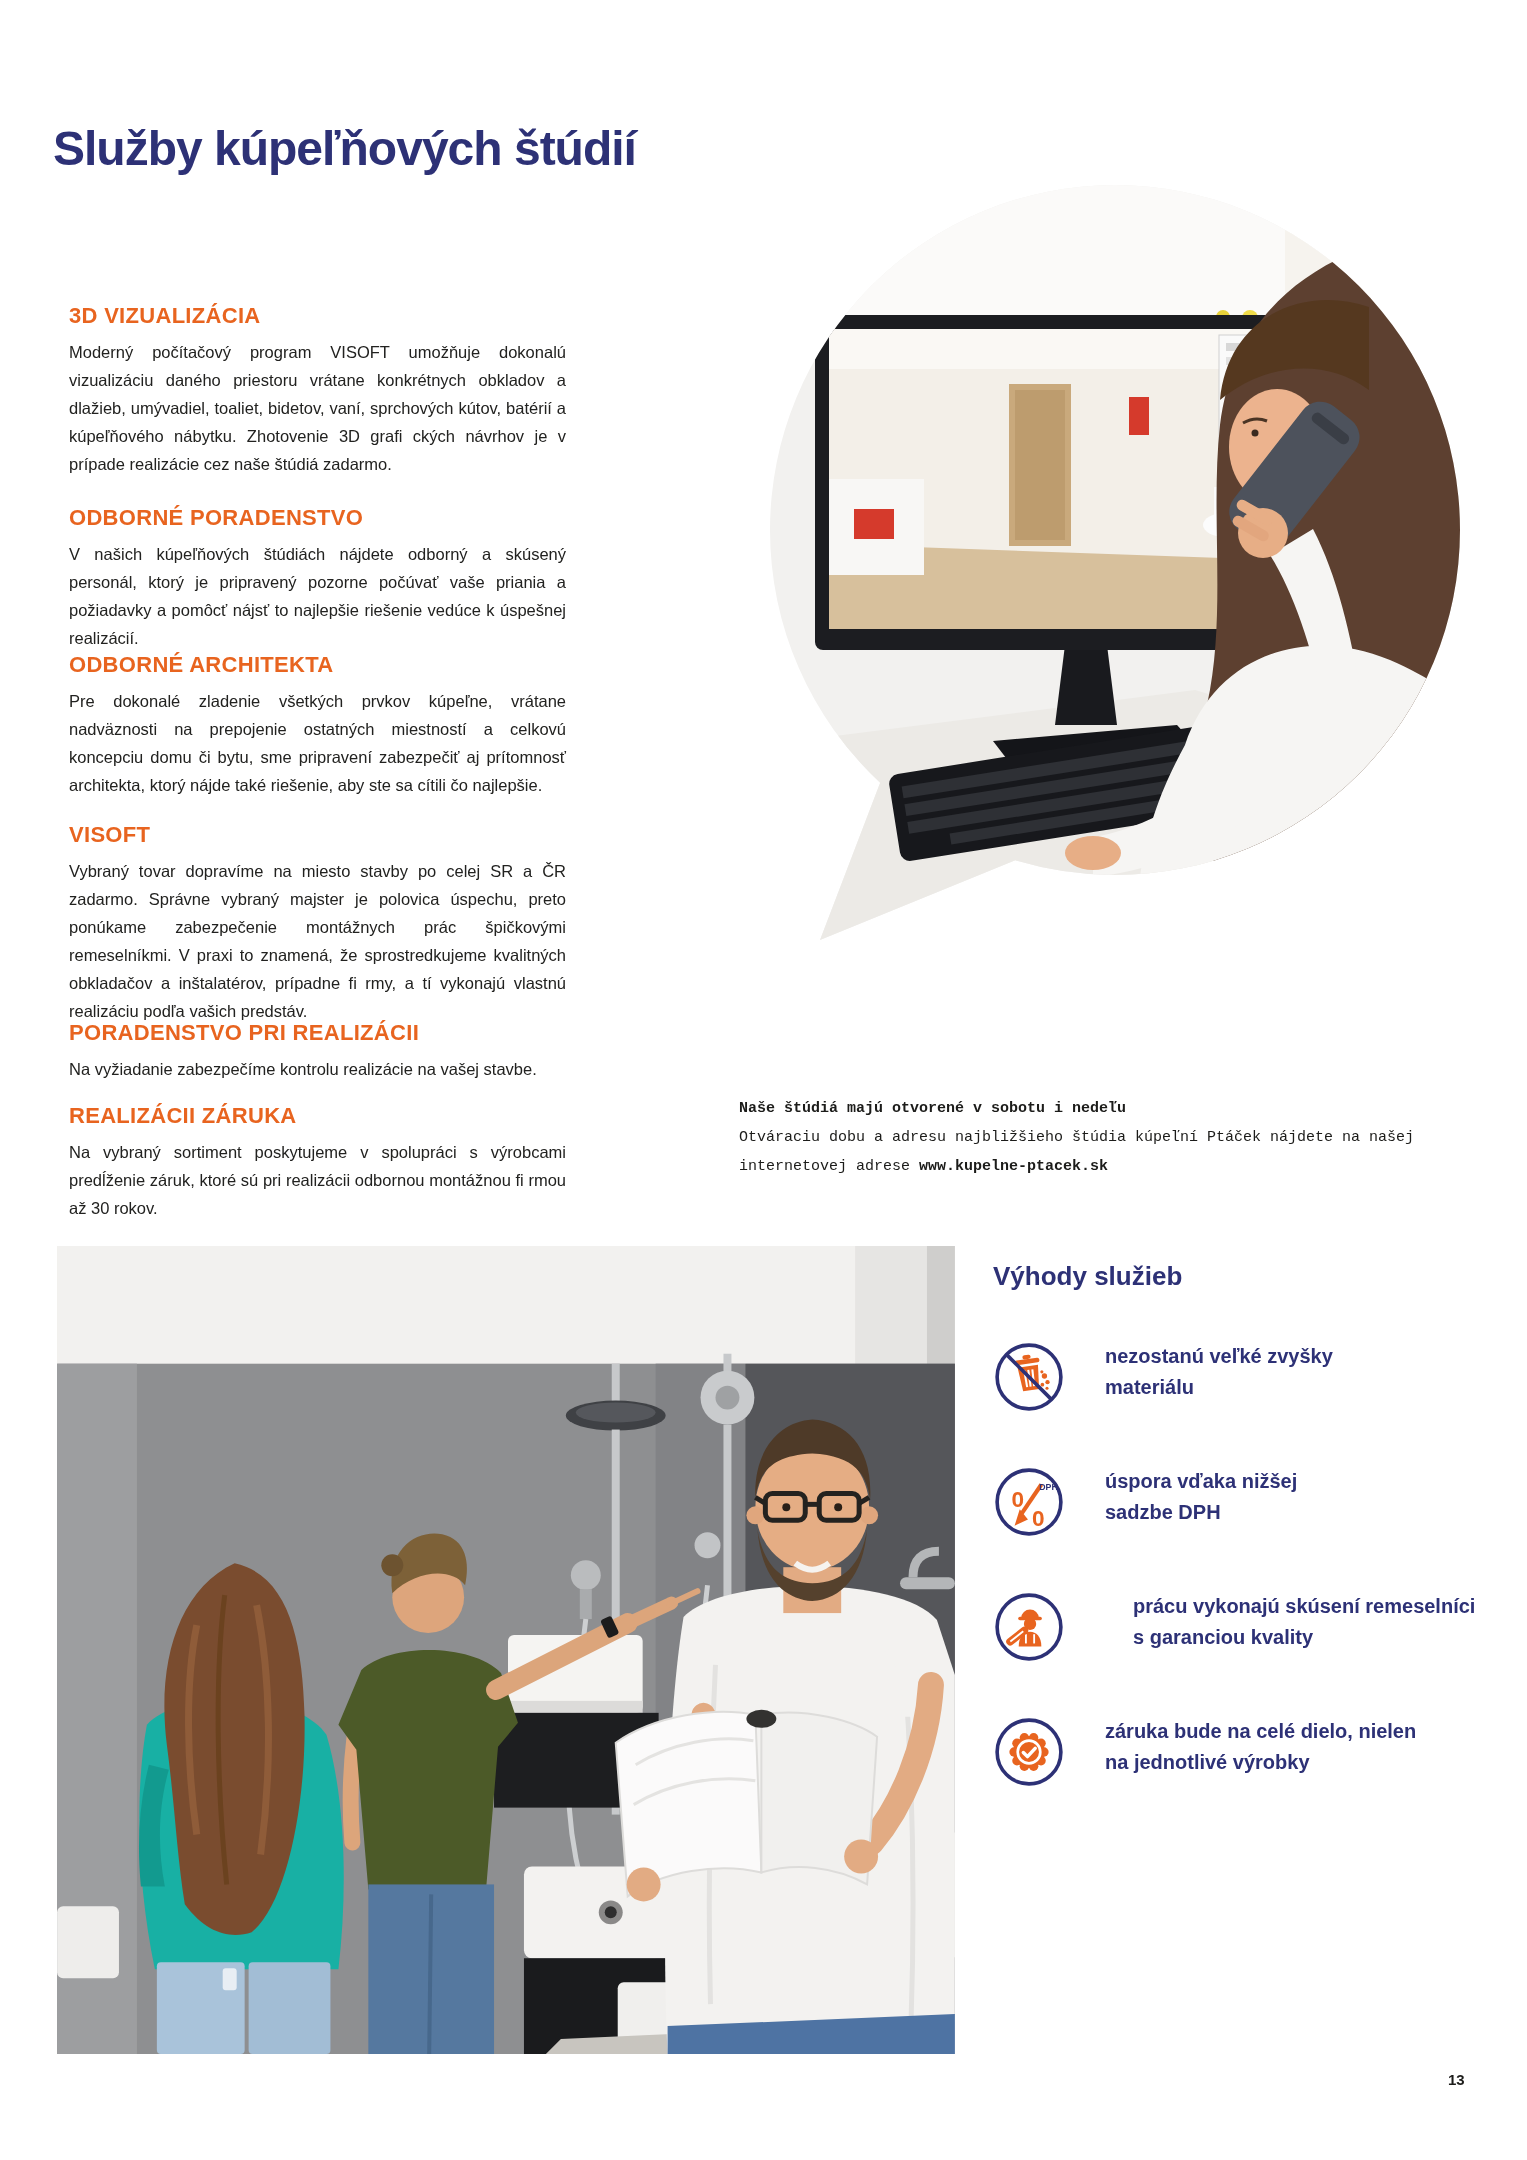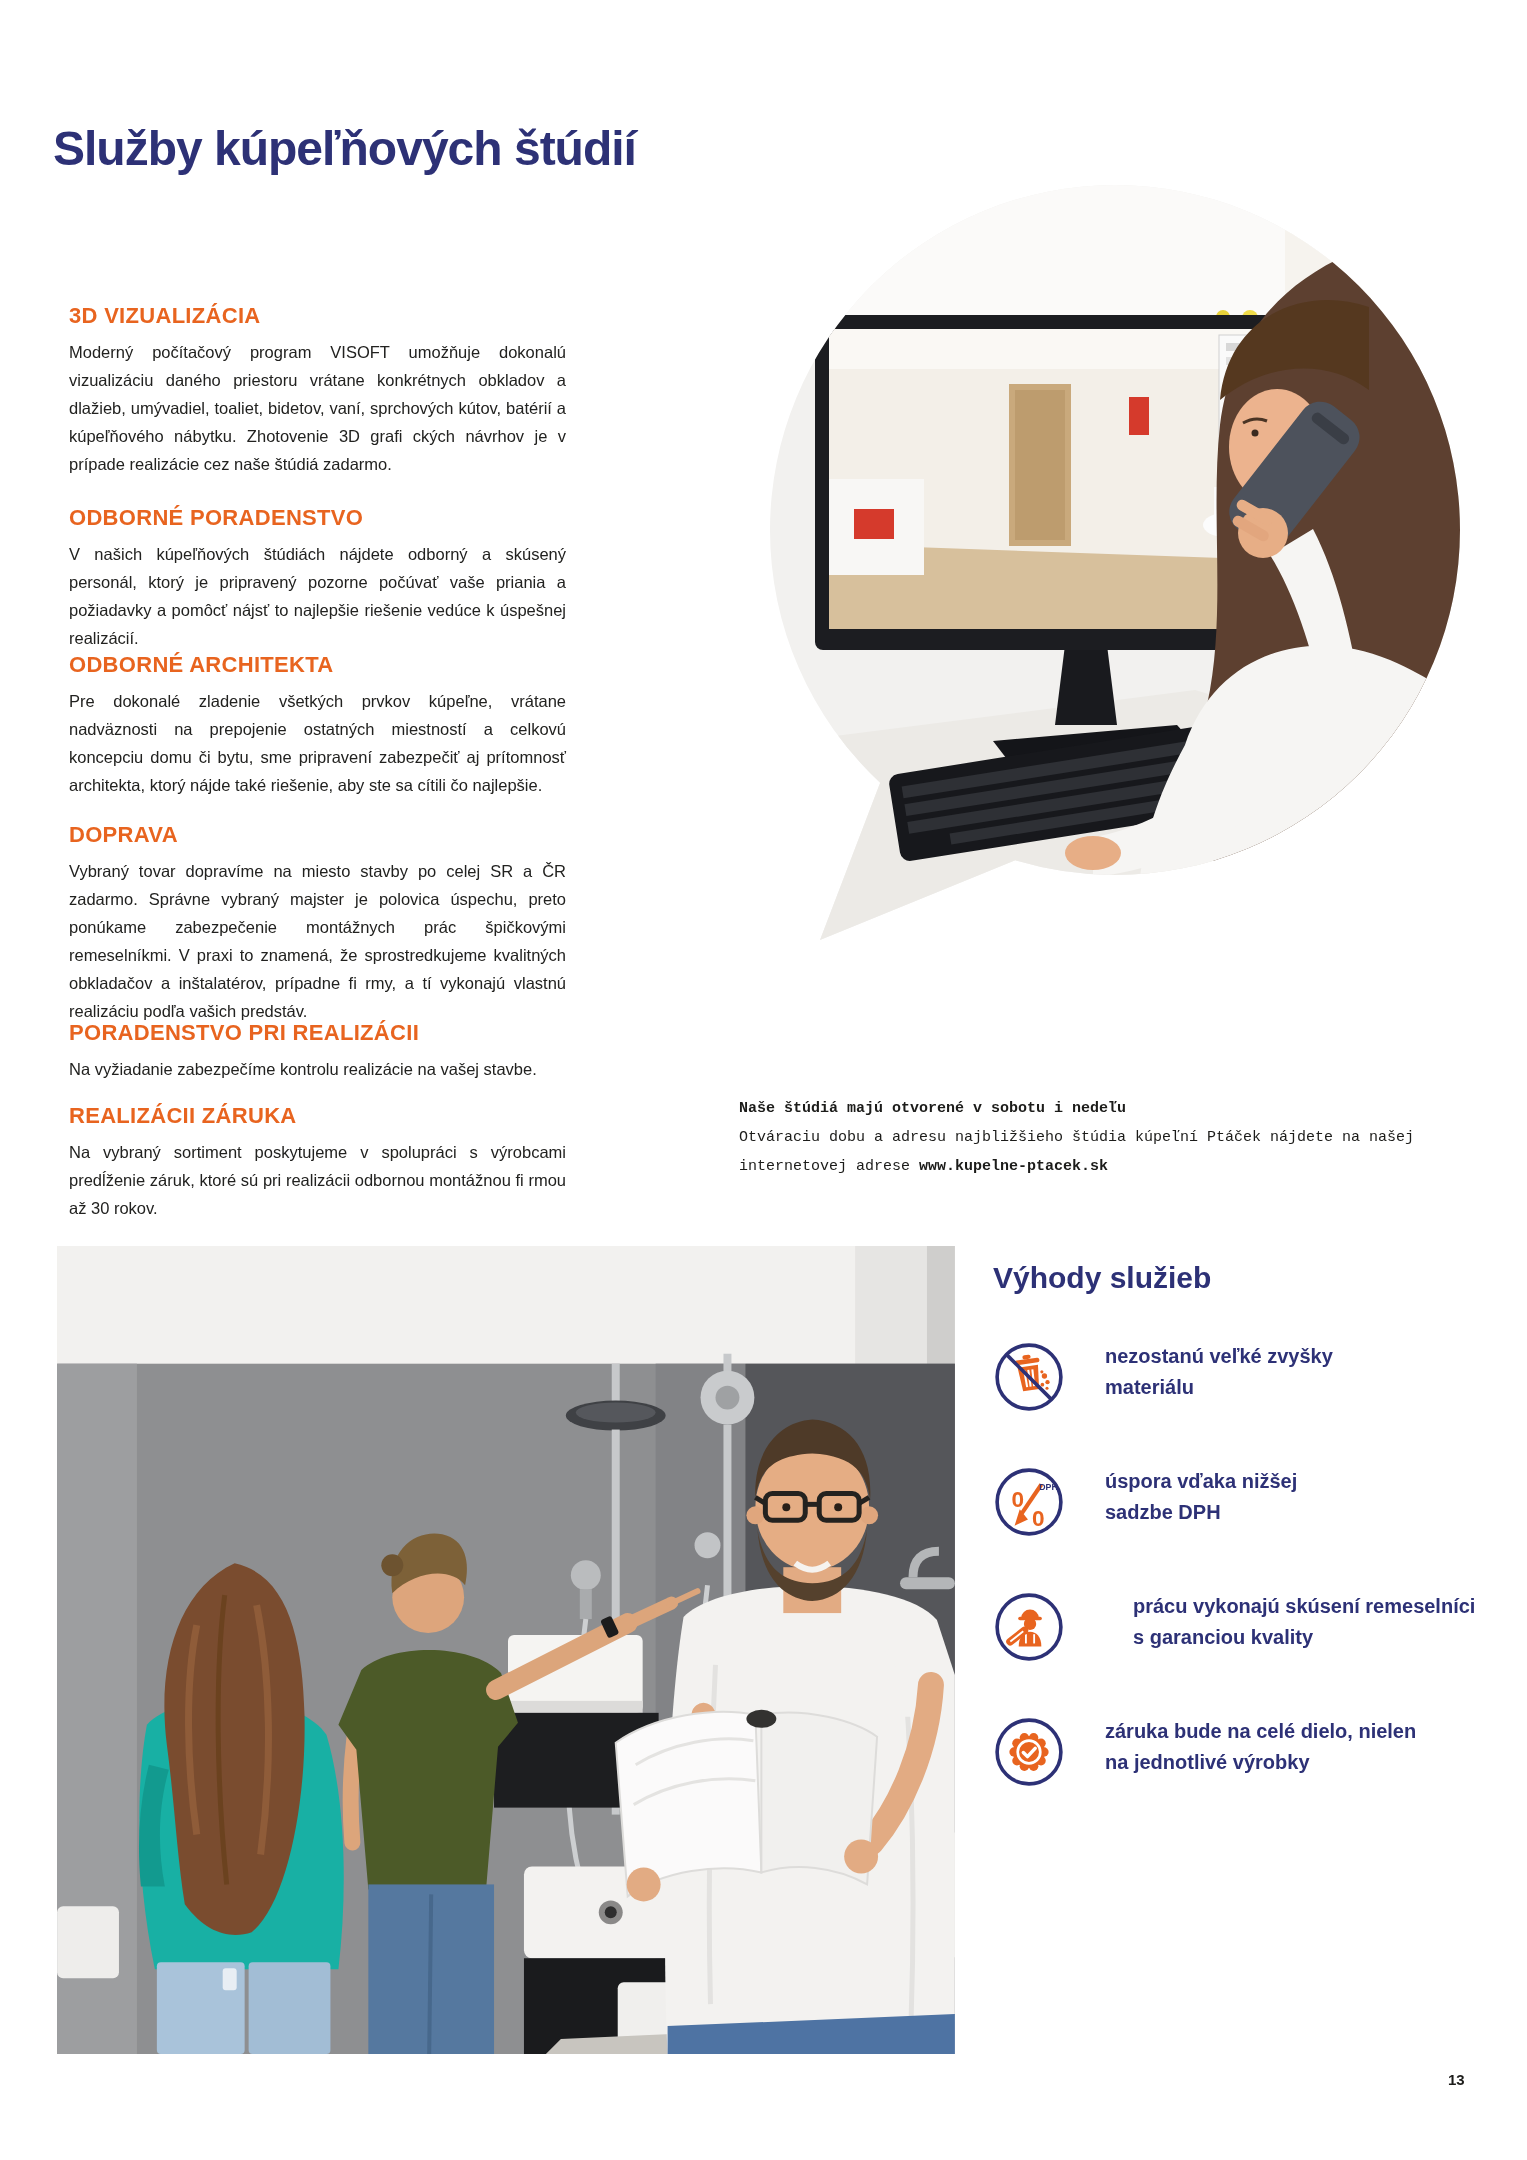--- a/index.html
+++ b/index.html
@@ -15,21 +15,21 @@
   .sec4{top:822px;} .sec5{top:1020px;} .sec6{top:1103px;}
 
   .bubble-photo{position:absolute;left:765px;top:185px;width:700px;height:770px;}
 
   .studio-info{position:absolute;left:739px;top:1094px;width:695px;font-size:15px;line-height:29px;font-family:Liberation Mono, monospace;}
   .studio-info .bold-line{font-weight:bold;}
   .studio-info .url{font-weight:bold;}
 
   .showroom-photo{position:absolute;left:57px;top:1246px;width:898px;height:808px;}
 
-  .benefits-title{position:absolute;left:993px;top:1261px;font-size:30px;font-weight:bold;color:#2d3176;}
+  .benefits-title{position:absolute;left:993px;top:1261px;font-size:26px;font-weight:bold;color:#2d3176;}
   .benefit-row{position:absolute;left:993px;display:flex;gap:40px;}
   .benefit-row .bicon{width:72px;height:72px;flex:0 0 72px;}
   .benefit-text{font-size:20px;font-weight:bold;color:#2d3176;line-height:31px;}
   .row1{top:1341px;} .row1 .benefit-text{width:270px;}
   .row2{top:1466px;} .row2 .benefit-text{width:250px;}
   .row3{top:1591px;} .row3 .benefit-text{width:345px;margin-left:28px;}
   .row4{top:1716px;} .row4 .benefit-text{width:320px;}
 
   .page-number{position:absolute;left:1448px;top:2071px;font-size:15px;font-weight:bold;color:#1c1c1a;}
 </style>
@@ -46,21 +46,21 @@
   </div>
   <div class="sec sec2">
     <h2 class="sec-heading">ODBORNÉ PORADENSTVO</h2>
     <p class="sec-body">V našich kúpeľňových štúdiách nájdete odborný a skúsený personál, ktorý je pripravený pozorne počúvať vaše priania a požiadavky a pomôcť nájsť to najlepšie riešenie vedúce k úspešnej realizácií.</p>
   </div>
   <div class="sec sec3">
     <h2 class="sec-heading">ODBORNÉ ARCHITEKTA</h2>
     <p class="sec-body">Pre dokonalé zladenie všetkých prvkov kúpeľne, vrátane nadväznosti na prepojenie ostatných miestností a celkovú koncepciu domu či bytu, sme pripravení zabezpečiť aj prítomnosť architekta, ktorý nájde také riešenie, aby ste sa cítili čo najlepšie.</p>
   </div>
   <div class="sec sec4">
-    <h2 class="sec-heading">DOPRAVA</h2>
+    <h2 class="sec-heading">VISOFT</h2>
     <p class="sec-body">Vybraný tovar dopravíme na miesto stavby po celej SR a ČR zadarmo. Správne vybraný majster je polovica úspechu, preto ponúkame zabezpečenie montážnych prác špičkovými remeselníkmi. V praxi to znamená, že sprostredkujeme kvalitných obkladačov a inštalatérov, prípadne fi rmy, a tí vykonajú vlastnú realizáciu podľa vašich predstáv.</p>
   </div>
   <div class="sec sec5">
     <h2 class="sec-heading">PORADENSTVO PRI REALIZÁCII</h2>
     <p class="sec-body">Na vyžiadanie zabezpečíme kontrolu realizácie na vašej stavbe.</p>
   </div>
   <div class="sec sec6">
     <h2 class="sec-heading">REALIZÁCII ZÁRUKA</h2>
     <p class="sec-body">Na vybraný sortiment poskytujeme v spolupráci s výrobcami predĺženie záruk, ktoré sú pri realizácii odbornou montážnou fi rmou až 30 rokov.</p>
   </div>

